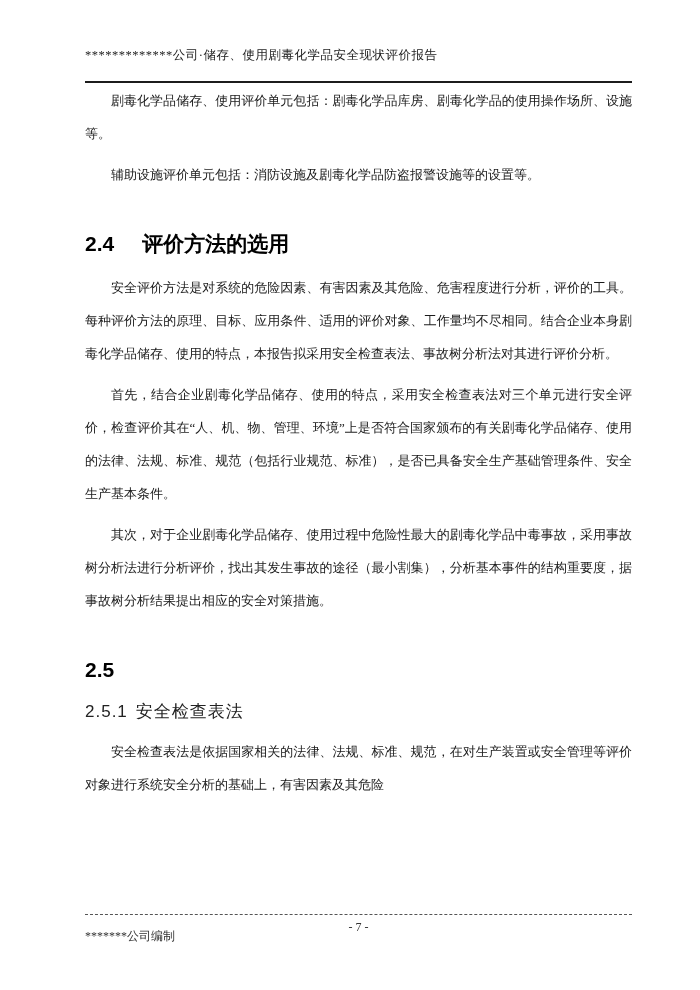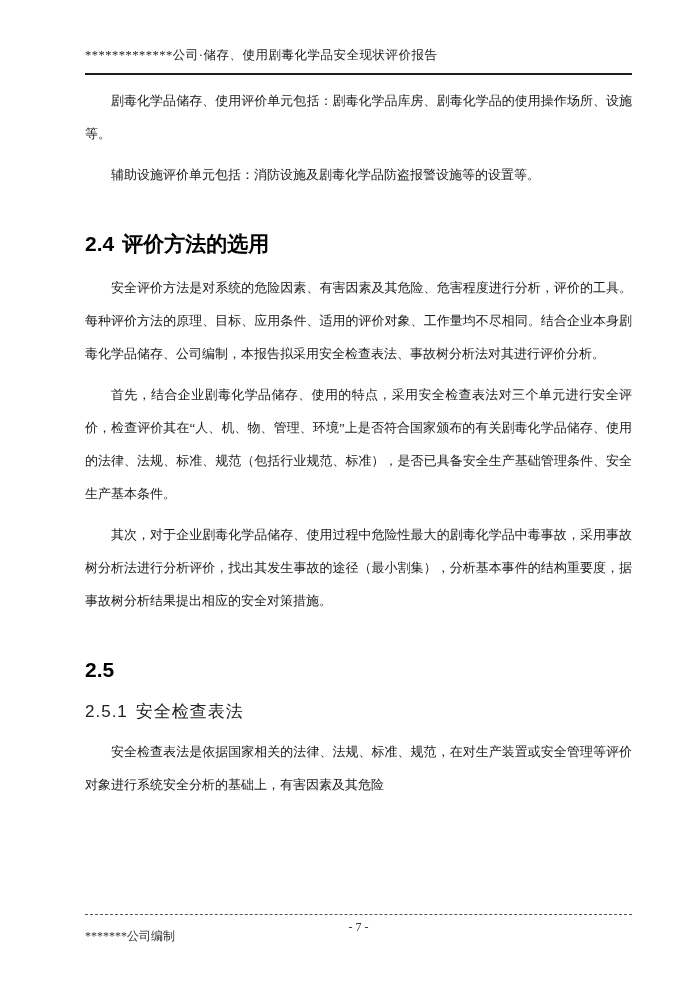--- a/index.html
+++ b/index.html
@@ -18,21 +18,21 @@
   }
   
   .header {
     position: absolute;
     top: 47px;
     left: 85px;
     right: 68px;
     font-size: 12.5px;
     line-height: 17px;
     color: #222222;
-    padding-bottom: 9px;
+    padding-bottom: 17px;
     border-bottom: 2px solid #1c1c1c;
     letter-spacing: 0.5px;
   }
   
   .body {
     position: absolute;
     top: 84px;
     left: 85px;
     right: 68px;
   }
@@ -44,21 +44,21 @@
     text-justify: inter-character;
     text-indent: 2em;
     color: #1a1a1a;
   }
   .para:first-child {
     margin-top: 0;
   }
   .h-major {
     display: flex;
     align-items: baseline;
-    gap: 8px;
+    gap: 28px;
     margin: 40px 0 14px 0;
     font-family: "Liberation Sans", "DejaVu Sans", sans-serif;
     font-weight: bold;
     font-size: 21px;
     line-height: 26px;
     color: #000000;
   }
   .h-major.h-25 {
   }
   .h-minor {
@@ -109,21 +109,21 @@
 
     <p class="para">剧毒化学品储存、使用评价单元包括：剧毒化学品库房、剧毒化学品的使用操作场所、设施等。</p>
 
     <p class="para">辅助设施评价单元包括：消防设施及剧毒化学品防盗报警设施等的设置等。</p>
 
     <h2 class="h-major">
       <span class="h-num">2.4</span>
       <span class="h-title">评价方法的选用</span>
     </h2>
 
-    <p class="para">安全评价方法是对系统的危险因素、有害因素及其危险、危害程度进行分析，评价的工具。每种评价方法的原理、目标、应用条件、适用的评价对象、工作量均不尽相同。结合企业本身剧毒化学品储存、公司编制，本报告拟采用安全检查表法、事故树分析法对其进行评价分析。</p>
+    <p class="para">安全评价方法是对系统的危险因素、有害因素及其危险、危害程度进行分析，评价的工具。每种评价方法的原理、目标、应用条件、适用的评价对象、工作量均不尽相同。结合企业本身剧毒化学品储存、使用的特点，本报告拟采用安全检查表法、事故树分析法对其进行评价分析。</p>
 
     <p class="para">首先，结合企业剧毒化学品储存、使用的特点，采用安全检查表法对三个单元进行安全评价，检查评价其在“人、机、物、管理、环境”上是否符合国家颁布的有关剧毒化学品储存、使用的法律、法规、标准、规范（包括行业规范、标准），是否已具备安全生产基础管理条件、安全生产基本条件。</p>
 
     <p class="para">其次，对于企业剧毒化学品储存、使用过程中危险性最大的剧毒化学品中毒事故，采用事故树分析法进行分析评价，找出其发生事故的途径（最小割集），分析基本事件的结构重要度，据事故树分析结果提出相应的安全对策措施。</p>
 
     <h2 class="h-major h-25">
       <span class="h-num">2.5</span>
     </h2>
 
     <h3 class="h-minor">

